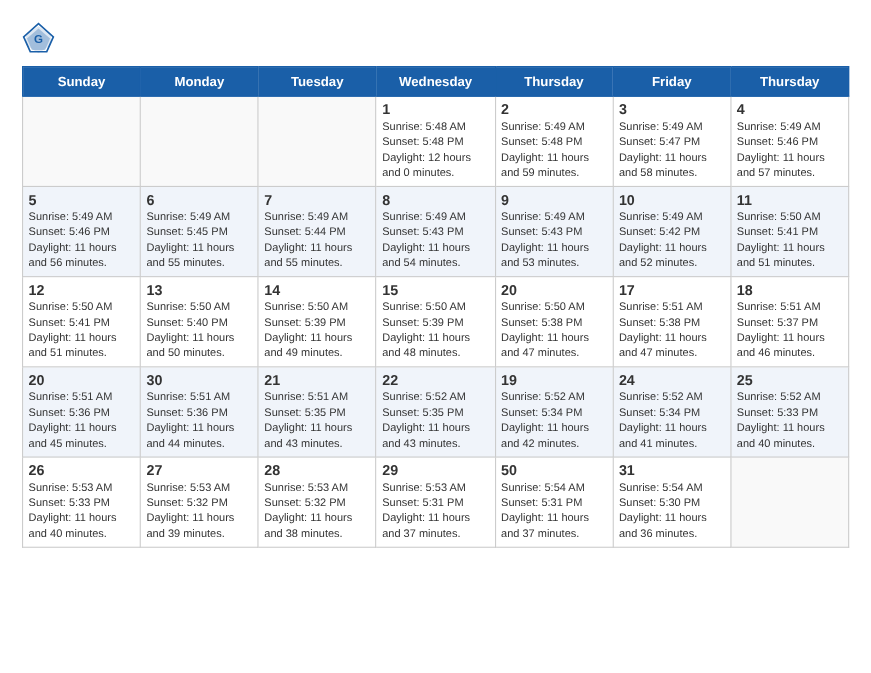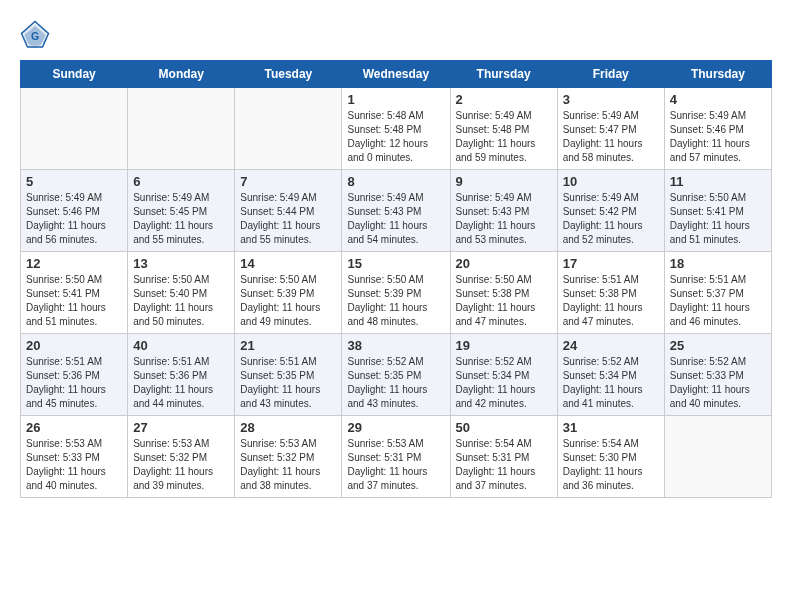--- a/index.html
+++ b/index.html
@@ -205,29 +205,29 @@
           <span class="day-number">18</span>
           <div class="day-info">Sunrise: 5:51 AM<br>Sunset: 5:37 PM<br>Daylight: 11 hours<br>and 46 minutes.</div>
         </td>
       </tr>
       <tr>
         <td>
           <span class="day-number">20</span>
           <div class="day-info">Sunrise: 5:51 AM<br>Sunset: 5:36 PM<br>Daylight: 11 hours<br>and 45 minutes.</div>
         </td>
         <td>
-          <span class="day-number">40</span>
+          <span class="day-number">30</span>
           <div class="day-info">Sunrise: 5:51 AM<br>Sunset: 5:36 PM<br>Daylight: 11 hours<br>and 44 minutes.</div>
         </td>
         <td>
           <span class="day-number">21</span>
           <div class="day-info">Sunrise: 5:51 AM<br>Sunset: 5:35 PM<br>Daylight: 11 hours<br>and 43 minutes.</div>
         </td>
         <td>
-          <span class="day-number">38</span>
+          <span class="day-number">22</span>
           <div class="day-info">Sunrise: 5:52 AM<br>Sunset: 5:35 PM<br>Daylight: 11 hours<br>and 43 minutes.</div>
         </td>
         <td>
           <span class="day-number">19</span>
           <div class="day-info">Sunrise: 5:52 AM<br>Sunset: 5:34 PM<br>Daylight: 11 hours<br>and 42 minutes.</div>
         </td>
         <td>
           <span class="day-number">24</span>
           <div class="day-info">Sunrise: 5:52 AM<br>Sunset: 5:34 PM<br>Daylight: 11 hours<br>and 41 minutes.</div>
         </td>

